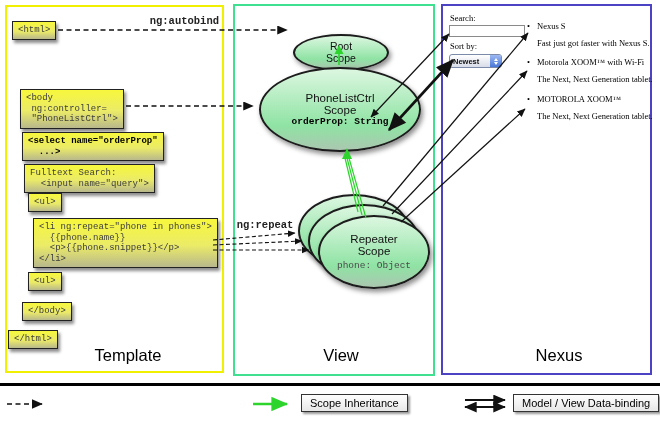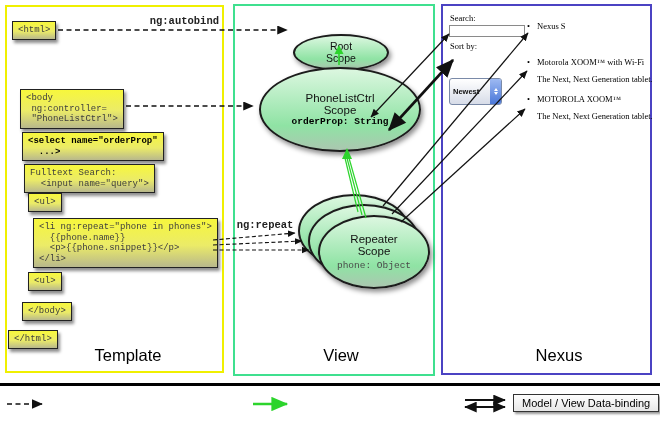--- a/index.html
+++ b/index.html
@@ -31,23 +31,23 @@
   .ell-props{font:9.5px "Liberation Mono",monospace;color:#4a4a4a;white-space:pre;line-height:10.5px;margin-top:3px;}
   .ell-props-bold{font:bold 9.5px "Liberation Mono",monospace;color:#000;white-space:pre;line-height:10.5px;}
 
   
   .nglabel{position:absolute;z-index:20;font:bold 10.5px "Liberation Mono",monospace;color:#222;white-space:nowrap;}
 
   
   .vlabel{position:absolute;z-index:30;font:8.5px "Liberation Serif",serif;color:#000;white-space:nowrap;}
   .search-input{position:absolute;z-index:30;left:449px;top:25px;width:70px;height:10px;
         border:1px solid #8a8a8a;background:#fff;font:8px "Liberation Serif",serif;padding:0 2px;}
-  .dropdown{position:absolute;z-index:30;left:449px;top:54px;width:53px;height:27px;cursor:default;
+  .dropdown{position:absolute;z-index:30;left:449px;top:54px;width:53px;height:14px;cursor:default;
         border:1px solid #7a8aa8;border-radius:3px;background:linear-gradient(#ffffff,#d7dce8);
-        display:flex;align-items:center;font:bold 7.5px "Liberation Sans",sans-serif;color:#111;box-sizing:border-box;margin-top:24px;}
+        display:flex;align-items:center;font:bold 7.5px "Liberation Sans",sans-serif;color:#111;box-sizing:border-box;}
   .dropdown .txt{flex:1;padding-left:3px;white-space:nowrap;overflow:hidden;}
   .dropdown .stepper{width:11px;align-self:stretch;border-radius:0 2px 2px 0;
         background:linear-gradient(#9db9f2,#4a77d8);display:flex;flex-direction:column;
         align-items:center;justify-content:center;gap:1px;}
   .tri-up{width:0;height:0;border-left:2.5px solid transparent;border-right:2.5px solid transparent;border-bottom:3px solid #fff;}
   .tri-down{width:0;height:0;border-left:2.5px solid transparent;border-right:2.5px solid transparent;border-top:3px solid #fff;}
   .vitem-name{position:absolute;z-index:30;font:8.5px "Liberation Serif",serif;color:#000;white-space:nowrap;}
   .vitem-desc{position:absolute;z-index:30;font:8.5px "Liberation Serif",serif;color:#000;white-space:nowrap;}
   .bullet{display:inline-block;width:10px;}
 
@@ -117,20 +117,21 @@
   <div class="vlabel" style="left:450px;top:41px;">Sort by:</div>
   <div class="dropdown">
     <span class="txt">Newest</span>
     <span class="stepper">
       <span class="tri-up"></span>
         <span class="tri-down"></span>
     </span>
   </div>
 
   <div class="vitem-name" style="left:527px;top:21px;"><span class="bullet">•</span><span>Nexus S</span></div>
+  <div class="vitem-desc" style="left:537px;top:38px;">Fast just got faster with Nexus S.</div>
 
   <div class="vitem-name" style="left:527px;top:57px;"><span class="bullet">•</span><span>Motorola XOOM™ with Wi-Fi</span></div>
   <div class="vitem-desc" style="left:537px;top:74px;">The Next, Next Generation tablet.</div>
 
   <div class="vitem-name" style="left:527px;top:94px;"><span class="bullet">•</span><span>MOTOROLA XOOM™</span></div>
   <div class="vitem-desc" style="left:537px;top:111px;">The Next, Next Generation tablet.</div>
 
   <svg class="overlay" width="660" height="421">
     <defs>
       <marker id="mA" markerWidth="8" markerHeight="7" refX="6.5" refY="3" orient="auto">
@@ -182,20 +183,21 @@
 
   <div class="divider"></div>
 
   <svg class="legend-icon" style="left:6px;top:397px;" width="44" height="14">
     <line x1="1" y1="7" x2="36" y2="7" stroke="#111" stroke-width="1.6" stroke-dasharray="5 3.5" marker-end="url(#mA)"></line>
   </svg>
 
   <svg class="legend-icon" style="left:252px;top:397px;" width="44" height="14">
     <line x1="1" y1="7" x2="35" y2="7" style="stroke:var(--c-green)" stroke-width="2.4" marker-end="url(#mG)"></line>
   </svg>
+  <div class="legend-box" style="left:301px;top:394px;">Scope Inheritance</div>
 
   <svg class="legend-icon" style="left:462px;top:395px;" width="50" height="18">
     <line x1="3" y1="5" x2="43" y2="5" stroke="#111" stroke-width="1.8" marker-end="url(#mA)"></line>
     <line x1="3" y1="12" x2="43" y2="12" stroke="#111" stroke-width="1.8" marker-start="url(#mAs)" marker-end="url(#mA)"></line>
   </svg>
   <div class="legend-box" style="left:513px;top:394px;">Model / View Data-binding</div>
 
 </div>
 
 </body></html>

